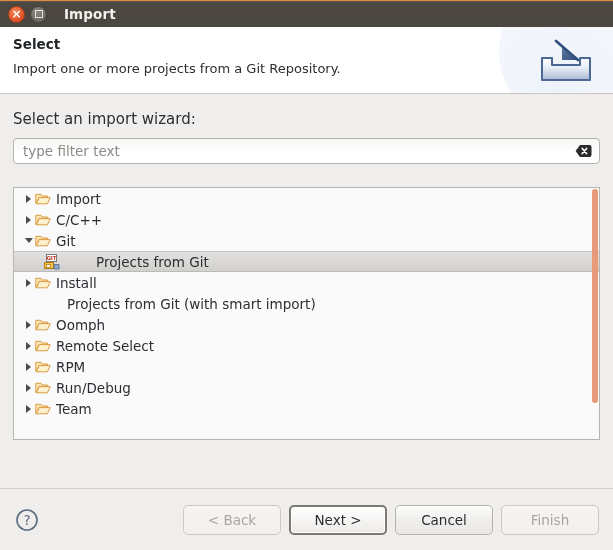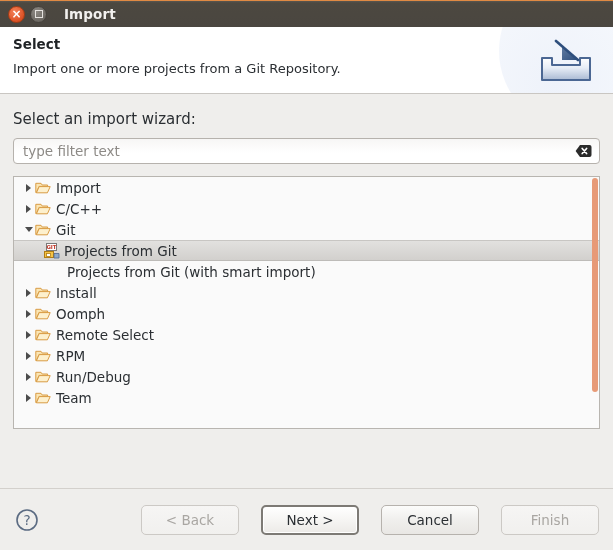--- a/index.html
+++ b/index.html
@@ -130,21 +130,21 @@
   
   .filter-wrap {
     position: relative;
     height: 26px;
     background: linear-gradient(to bottom, #f7f6f5 0%, #ffffff 58%);
     border: 1px solid #b6b2ad;
     border-radius: 4px;
     box-sizing: border-box;
     display: flex;
     align-items: center;
-    margin-bottom: 12px;
+    margin-bottom: 23px;
   }
   .filter-input {
     border: 0;
     outline: 0;
     background: transparent;
     font-family: inherit;
     font-size: 13.5px;
     color: #2b2f33;
     padding: 0 30px 0 9px;
     width: 100%;
@@ -180,20 +180,21 @@
     font-size: 13.5px;
     color: #2b2f33;
     padding-left: 8px;
     white-space: nowrap;
   }
   .row.selected {
     background: linear-gradient(to bottom, #e2e1df 0%, #d2d0cd 100%);
     border-top: 1px solid #c8c6c3;
     border-bottom: 1px solid #bdbbb8;
     height: 21px;
+    gap: 32px;
   }
   .twisty {
     width: 13px;
     flex: 0 0 13px;
     display: flex;
     align-items: center;
     justify-content: center;
   }
   .twisty .tri {
     width: 0; height: 0;
@@ -235,21 +236,21 @@
     position: absolute;
     left: 0; right: 0;
     top: 489px;
     height: 61px;
     display: flex;
     align-items: center;
     padding: 0 14px;
     box-sizing: border-box;
   }
   .help-icon { width: 26px; height: 26px; flex: 0 0 26px; cursor: pointer; }
-  .btn-group { margin-left: auto; display: flex; align-items: center; gap: 22px; }
+  .btn-group { margin-left: auto; display: flex; align-items: center; gap: 8px; }
   .btn {
     min-width: 98px;
     height: 30px;
     border: 1px solid #b6b2ad;
     border-radius: 5px;
     background: linear-gradient(to bottom, #fcfcfb 0%, #f0efed 48%, #e9e7e4 100%);
     font-family: inherit;
     font-size: 13.5px;
     color: #2b2f33;
     cursor: pointer;
@@ -366,35 +367,35 @@
               <rect x="3.5" y="0.5" width="10" height="7" fill="#ffffff" stroke="#7a7a7a" stroke-width="1"></rect>
               <text x="8.5" y="6" font-family="DejaVu Sans, sans-serif" font-size="5.4" font-weight="bold" fill="#c0392b" text-anchor="middle">GIT</text>
               <rect x="1.5" y="8.5" width="9" height="6" fill="#f6c445" stroke="#b07d16" stroke-width="1"></rect>
               <rect x="3.5" y="10.5" width="4" height="3" fill="#ffffff" stroke="#b07d16" stroke-width="0.8"></rect>
               <path d="M11,10.5 L16,10.5 L16,15 L11,15 Z" fill="#8fa9c9" stroke="#4b6793" stroke-width="0.8"></path>
             </svg>
           </span>
           <span class="row-label">Projects from Git</span>
         </div>
 
+        <div class="row">
+          <span class="twisty">
+              <i class="tri"></i>
+            </span>
+          <span class="folder-icon">
+            <svg width="16" height="14" viewBox="0 0 16 14">
+                <path d="M0.8,2.3 L6,2.3 L7.2,4 L12.6,4 L12.6,5.4 L4,5.4 L1.4,11.6 L0.8,11.6 Z" fill="#fbe6b4" stroke="#d99c45" stroke-width="1"></path>
+                <path d="M4.2,5.6 L15.2,5.6 L12.4,11.8 L1.4,11.8 Z" fill="#fdf0cd" stroke="#d99c45" stroke-width="1"></path>
+              </svg>
+          </span>
+          <span class="row-label">Install</span>
+        </div>
+
         <div class="row child noicon">
           <span class="row-label">Projects from Git (with smart import)</span>
-        </div>
-
-        <div class="row">
-          <span class="twisty">
-              <i class="tri"></i>
-            </span>
-          <span class="folder-icon">
-            <svg width="16" height="14" viewBox="0 0 16 14">
-                <path d="M0.8,2.3 L6,2.3 L7.2,4 L12.6,4 L12.6,5.4 L4,5.4 L1.4,11.6 L0.8,11.6 Z" fill="#fbe6b4" stroke="#d99c45" stroke-width="1"></path>
-                <path d="M4.2,5.6 L15.2,5.6 L12.4,11.8 L1.4,11.8 Z" fill="#fdf0cd" stroke="#d99c45" stroke-width="1"></path>
-              </svg>
-          </span>
-          <span class="row-label">Install</span>
         </div>
 
         <div class="row">
           <span class="twisty">
               <i class="tri"></i>
             </span>
           <span class="folder-icon">
             <svg width="16" height="14" viewBox="0 0 16 14">
                 <path d="M0.8,2.3 L6,2.3 L7.2,4 L12.6,4 L12.6,5.4 L4,5.4 L1.4,11.6 L0.8,11.6 Z" fill="#fbe6b4" stroke="#d99c45" stroke-width="1"></path>
                 <path d="M4.2,5.6 L15.2,5.6 L12.4,11.8 L1.4,11.8 Z" fill="#fdf0cd" stroke="#d99c45" stroke-width="1"></path>

